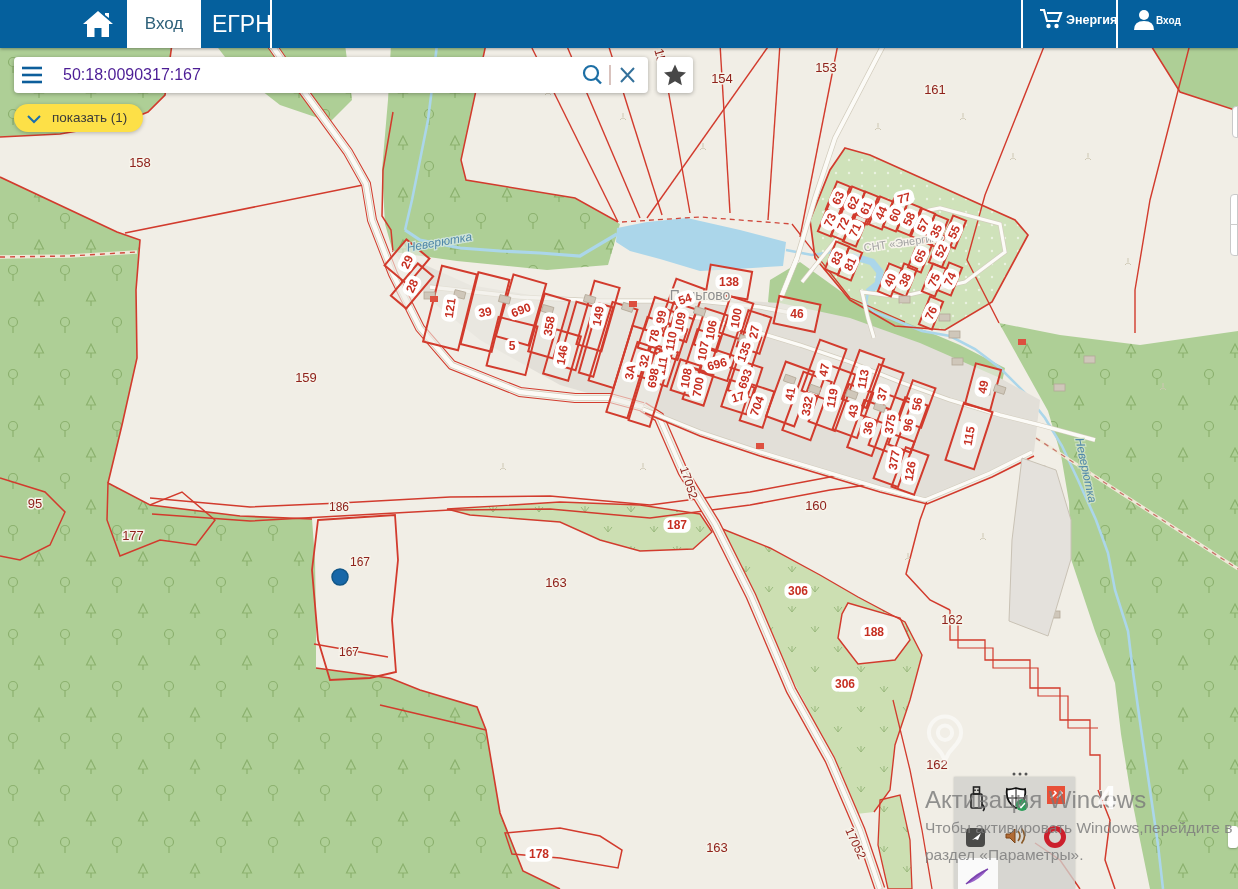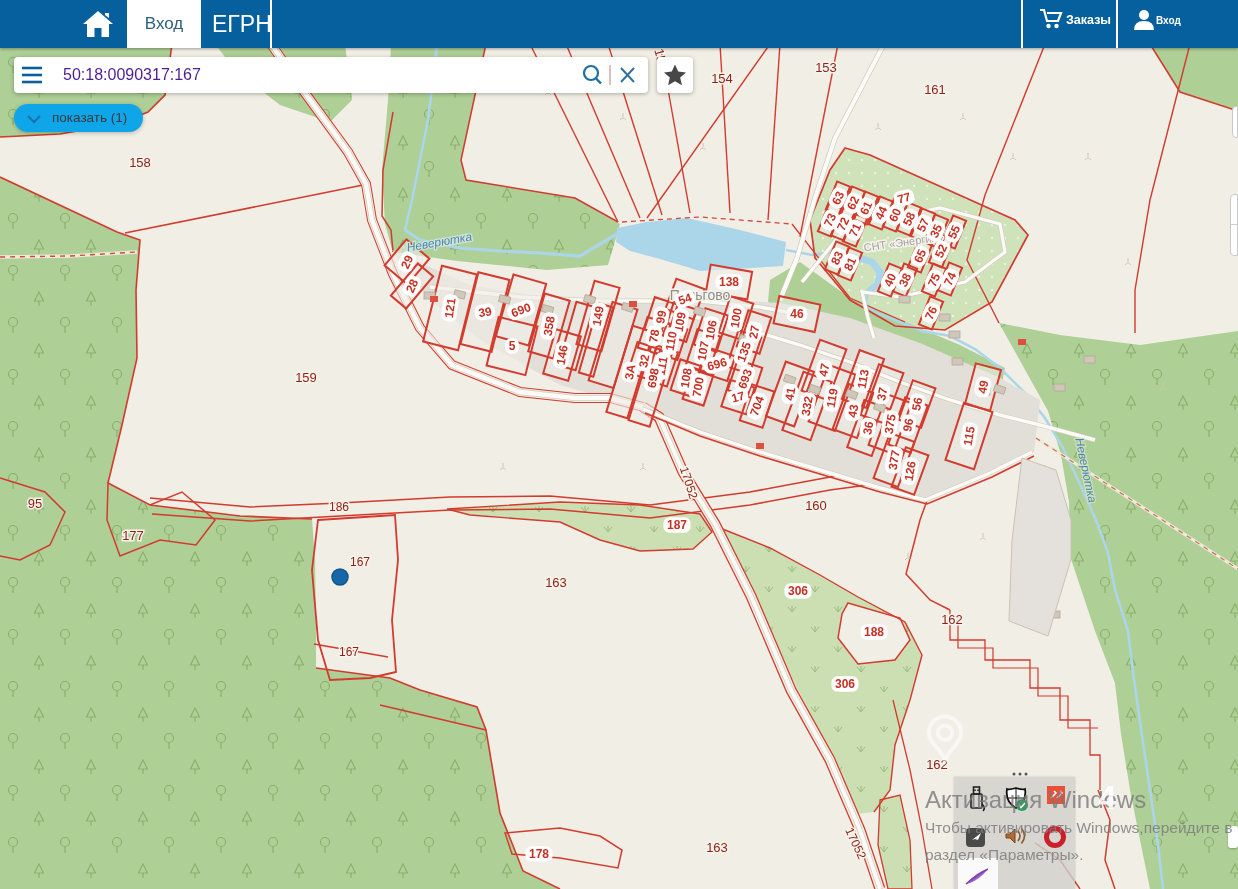--- a/index.html
+++ b/index.html
@@ -4,21 +4,21 @@
 html,body{width:1238px;height:889px;overflow:hidden;font-family:"Liberation Sans",sans-serif}
 #stage{position:relative;width:1238px;height:889px;background:#f1eee6}
 #map{position:absolute;left:0;top:0}
 #hdr{position:absolute;left:0;top:0;width:1238px;height:48px;background:#05609d;box-shadow:0 1px 3px rgba(0,0,0,.35)}
 .tabtxt{position:absolute;top:0;height:48px;line-height:48px;color:#fff;font-size:23px;font-weight:400}
 #tab-karta{position:absolute;left:127px;top:0;width:74px;height:48px;background:#fff;color:#2d6079;text-align:center;line-height:48px;font-size:17px}
 .vdiv{position:absolute;top:0;width:2px;height:48px;background:#fff}
 #sbox{position:absolute;left:14px;top:57px;width:634px;height:36px;background:#fff;border-radius:4px;box-shadow:0 1px 4px rgba(0,0,0,.3)}
 #stxt{position:absolute;left:63px;top:66px;font-size:16px;color:#4c1d95}
 #star{position:absolute;left:657px;top:57px;width:36px;height:36px;background:#fff;border-radius:4px;box-shadow:0 1px 4px rgba(0,0,0,.3)}
-#pok{position:absolute;left:14px;top:104px;height:28px;background:#0ea5e9;border-radius:14px;box-shadow:0 1px 4px rgba(0,0,0,.25);padding:0 16px 0 38px;line-height:28px;font-size:13.5px;color:#3a3a3a}
+#pok{position:absolute;left:14px;top:104px;height:28px;background:#fde047;border-radius:14px;box-shadow:0 1px 4px rgba(0,0,0,.25);padding:0 16px 0 38px;line-height:28px;font-size:13.5px;color:#3a3a3a}
 .rbtn{position:absolute;background:#fff;border:1px solid #c9c9c9;border-radius:4px 0 0 4px}
 #wm1{position:absolute;z-index:6;left:925px;top:786px;font-size:24px;color:rgba(120,120,120,0.8)}
 #wm2{position:absolute;z-index:6;left:925px;top:814px;font-size:15.5px;color:rgba(125,125,125,0.85);width:340px;line-height:27px;white-space:nowrap}
 #panel{position:absolute;left:954px;top:777px;width:121px;height:112px;background:rgba(209,207,204,0.8);box-shadow:0 0 2px rgba(0,0,0,.2)}
 #cian{position:absolute;left:948px;top:740px;font-size:56px;font-weight:700;color:rgba(255,255,255,0.5);letter-spacing:8px}
 #c4{position:absolute;left:1098px;top:779px;font-size:33px;font-weight:700;color:rgba(255,255,255,0.85);z-index:7}
 </style></head><body>
 <div id="stage">
 <svg id="map" width="1238" height="889" viewBox="0 0 1238 889" font-family="Liberation Sans, sans-serif">
       <defs>
@@ -1024,21 +1024,21 @@
 <div id="tab-karta">Вход</div>
 <div class="tabtxt" style="left:212px">ЕГРН</div>
 <div class="vdiv" style="left:270px"></div>
 <div class="vdiv" style="left:1021px"></div>
 <div class="vdiv" style="left:1116px"></div>
 <svg style="position:absolute;left:1038px;top:6px" width="25" height="25">
       <path d="M2 4 h4 l3 11 h11 l3 -8 h-14" fill="none" stroke="#fff" stroke-width="2.2"></path>
       <circle cx="10.5" cy="20" r="2.2" fill="#fff"></circle>
       <circle cx="18.5" cy="20" r="2.2" fill="#fff"></circle>
     </svg>
-<div class="tabtxt" style="left:1066px;font-size:12.5px;font-weight:700;line-height:41px">Заказы</div>
+<div class="tabtxt" style="left:1066px;font-size:12.5px;font-weight:700;line-height:41px">Энергия</div>
 <svg style="position:absolute;left:1131px;top:6px" width="24" height="24">
       <circle cx="13" cy="9" r="5" fill="#fff"></circle>
       <path d="M3 24 q0 -9 10 -9 q10 0 10 9 Z" fill="#fff"></path>
     </svg>
 <div class="tabtxt" style="left:1156px;font-size:10px;font-weight:700;line-height:41px">Вход</div>
 
 <div id="sbox"></div>
 <svg style="position:absolute;left:20px;top:65px" width="24" height="20">
       <g stroke="#0d5e9b" stroke-width="2.6">
         <line x1="2" y1="3" x2="22" y2="3"></line>

